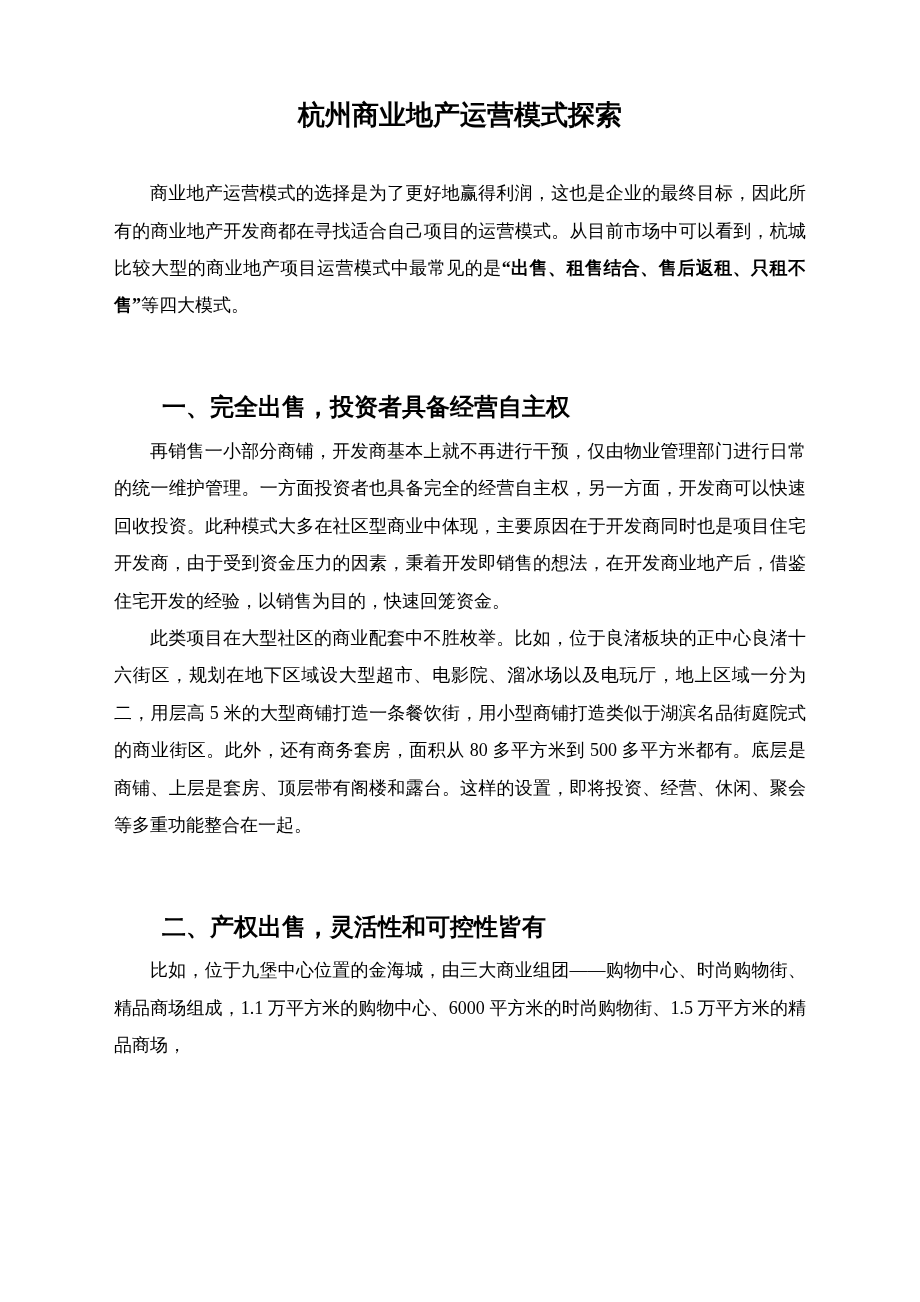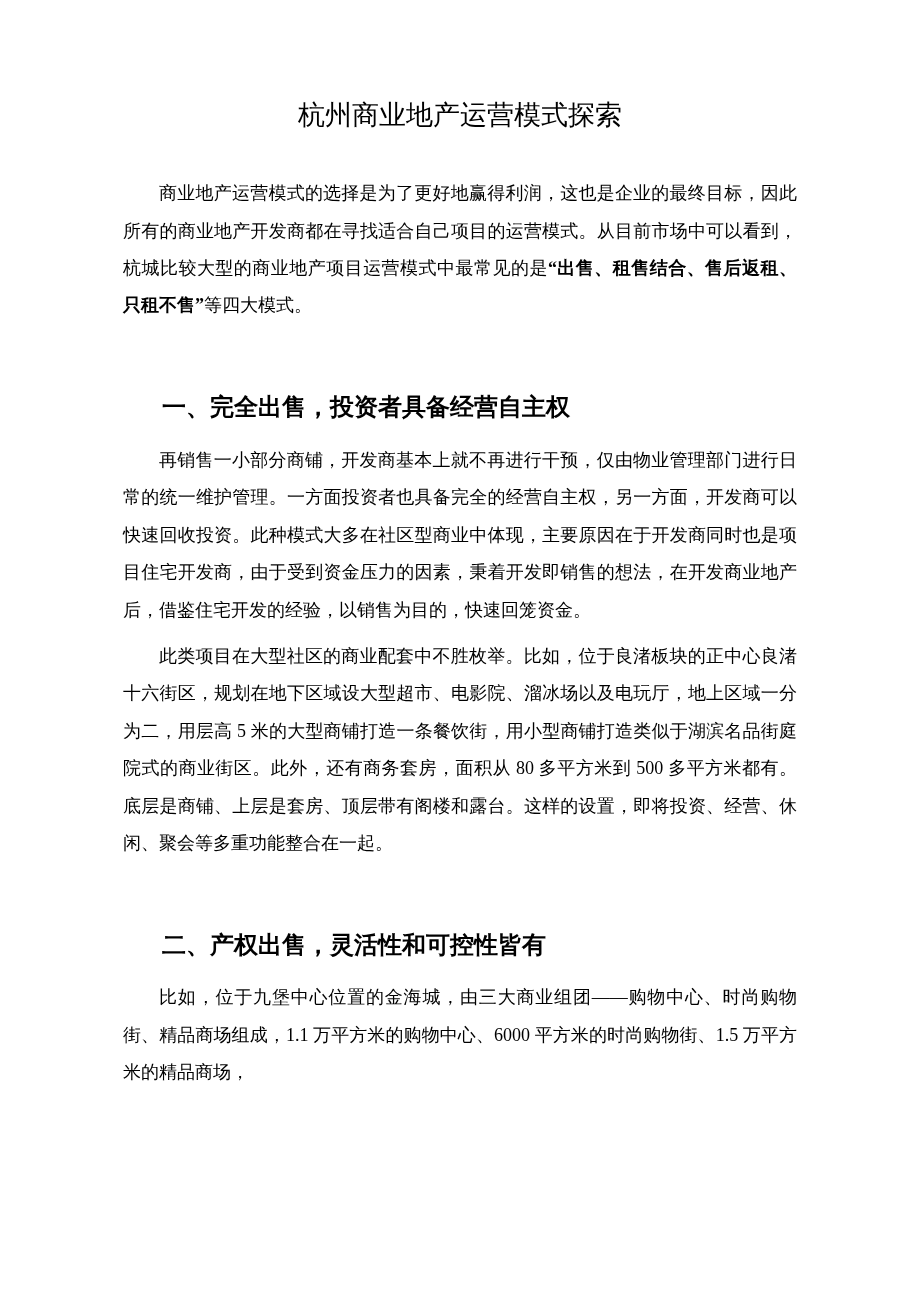--- a/index.html
+++ b/index.html
@@ -14,28 +14,28 @@
     padding: 98px 114px 50px 114px;
     background: #ffffff;
     color: #000000;
     font-family: "Liberation Serif", "DejaVu Serif", serif;
     font-size: 18px;
     line-height: 2.08;
     text-align: justify;
   }
   .doc-title {
     font-size: 27px;
-    font-weight: normal;
+    font-weight: bold;
     text-align: center;
     line-height: 1.3;
     margin: 0 0 42px 0;
     text-indent: 0;
   }
   .para {
-    margin: 9px;
+    margin: 0;
     text-indent: 2em;
     font-family: Liberation Serif, serif;
   }
   .section-heading {
     font-size: 24px;
     font-weight: bold;
     margin: 58px 0 0 0;
     text-indent: 2em;
     line-height: 2.08;
   }

